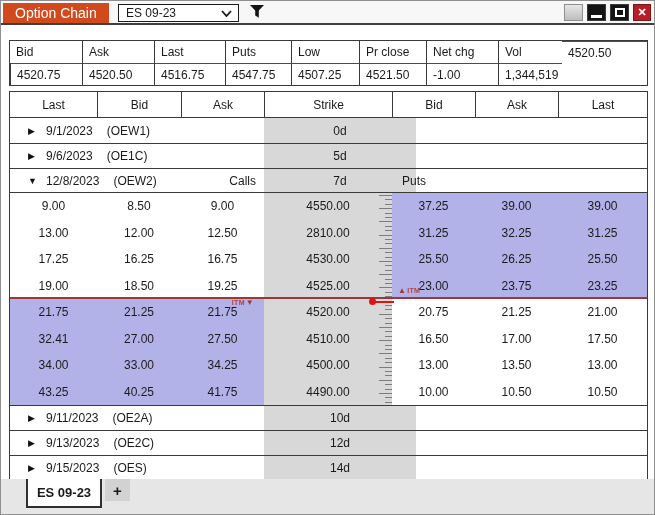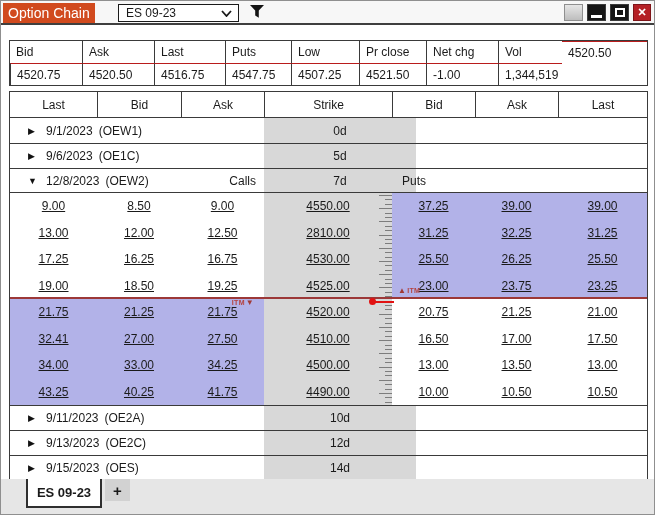--- a/index.html
+++ b/index.html
@@ -4,21 +4,21 @@
 <style>
   * { margin:0; padding:0; box-sizing:border-box; }
   html,body { background:#d6d6d6; font-family:"Liberation Sans", sans-serif; }
   .window {
     position:relative; width:655px; height:515px; background:#fff;
     border:1px solid #8f8f8f; outline:1px solid #c9c9c9; overflow:hidden;
     color:#1a1a1a;
   }
   
   .titlebar { position:absolute; left:0; top:0; right:0; height:24px; background:#f7f7f7; border-bottom:2px solid #3f3f3f; }
-  .title-badge { position:absolute; left:2px; top:2px; height:20px; line-height:20px; padding:0 5px; background:#d14a1e; color:#fff; font-size:14px; }
+  .title-badge { position:absolute; left:2px; top:2px; height:20px; line-height:20px; padding:0 12px; background:#d14a1e; color:#fff; font-size:14px; }
   .combo { position:absolute; left:117px; top:3px; width:121px; height:18px; background:#fff; border:1px solid #1a1a1a; display:flex; align-items:center; justify-content:space-between; padding:0 6px 0 7px; font-size:12px; cursor:default; }
   .filter-btn { position:absolute; left:246px; top:3px; width:20px; height:18px; display:flex; align-items:center; justify-content:center; }
   .winbtns { position:absolute; right:3px; top:3px; display:flex; gap:4px; }
   .wbtn { width:19px; height:17px; display:flex; align-items:center; justify-content:center; }
   .wbtn-gray { background:linear-gradient(#e6e6e6,#bdbdbd); border:1px solid #8f8f8f; }
   .wbtn-dark { background:#141414; border:1px solid #3a3a3a; }
   .glyph-min { width:11px; height:3px; background:#fff; margin-top:8px; }
   .glyph-max { width:10px; height:9px; border:2px solid #fff; }
   .wbtn-close { width:18px; height:17px; background:#b42025; border:1px solid #7e1418; color:#fff; font-size:11px; font-weight:bold; line-height:15px; text-align:center; }
   
@@ -28,35 +28,35 @@
   .q-cell.val { border-top:1px solid #b91c1c; }
   
   .chain { position:absolute; left:8px; top:90px; width:639px; height:390px; border:1px solid #3a3a3a; background:#fff; }
   .chead { display:grid; grid-template-columns:87px 84px 83px 128px 83px 83px 1fr; height:26px; border-bottom:1px solid #3a3a3a; }
   .chead .hc { display:flex; align-items:center; justify-content:center; font-size:12px; border-left:1px solid #3a3a3a; }
   .chead .hc.first { border-left:none; }
   .group-row { position:relative; height:25px; display:flex; align-items:center; padding-left:18px; font-size:12px; background:#fff; }
   .bt { border-top:1px solid #3a3a3a; }
   .bb { border-bottom:1px solid #3a3a3a; }
   .arrow { font-size:9px; width:12px; color:#111; margin-right:6px; }
-  .gdate { margin-right:6px; }
+  .gdate { margin-right:14px; }
   .dte-cell { position:absolute; left:254px; top:0; bottom:0; width:152px; background:#d8d8d8; display:flex; align-items:center; justify-content:center; font-size:12px; }
   .calls-label { position:absolute; right:391px; font-size:12px; }
   .puts-label { position:absolute; left:392px; font-size:12px; }
   
   .data-region { position:relative; height:212px; background:#fff; overflow:hidden; }
   .strike-band { position:absolute; left:254px; top:0; bottom:0; width:128px; background:#d8d8d8; z-index:1; }
   .ruler { position:absolute; top:0; bottom:0; right:0; width:18px; z-index:2; }
   .ruler::before { content:""; position:absolute; top:2px; bottom:0; right:0; width:7px;
     background:repeating-linear-gradient(to bottom,#7d7d7d 0 1px,transparent 1px 4.4px); }
   .ruler::after { content:""; position:absolute; top:2px; bottom:0; right:0; width:13px;
     background:repeating-linear-gradient(to bottom,#7d7d7d 0 1px,transparent 1px 13.2px); }
   .itm-puts-bg { position:absolute; left:382px; right:0; top:0; height:105px; background:#b2b2e8; z-index:1; }
   .itm-calls-bg { position:absolute; left:0; width:254px; top:105px; bottom:0; background:#b2b2e8; z-index:1; }
-  .data-row { position:relative; z-index:3; display:grid; grid-template-columns:87px 84px 83px 128px 83px 83px 1fr; height:26.5px; align-items:center;text-decoration:underline; }
+  .data-row { position:relative; z-index:3; display:grid; grid-template-columns:87px 84px 83px 128px 83px 83px 1fr; height:26.5px; align-items:center; }
   .data-row .dc { text-align:center; font-size:12px; color:#1b1b1b; }
   .price-line { position:absolute; left:0; right:0; top:104px; height:2px; background:#9c3838; z-index:5; }
   .price-marker { position:absolute; left:359px; top:105px; width:25px; height:8px; z-index:6; }
   .price-marker .dot { position:absolute; left:0; top:0; width:7px; height:7px; border-radius:50%; background:#e11212; }
   .price-marker .stem { position:absolute; left:5px; right:0; top:2.5px; height:2px; background:#e11212; }
   .itm-tag { position:absolute; z-index:6; display:flex; align-items:center; gap:1px; color:#b5423e; font-size:7px; font-weight:bold; letter-spacing:0.3px; }
   .itm-tag .tri { font-size:8px; color:#a13a36; line-height:7px; }
   .itm-calls-tag { right:393px; top:106px; }
   .itm-puts-tag { left:388px; top:94px; }
   

